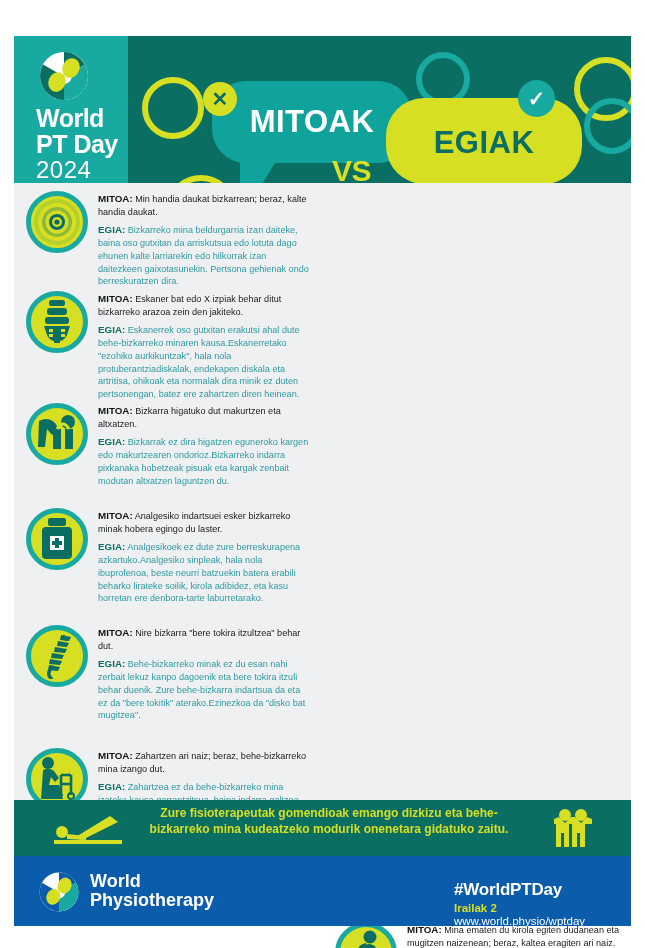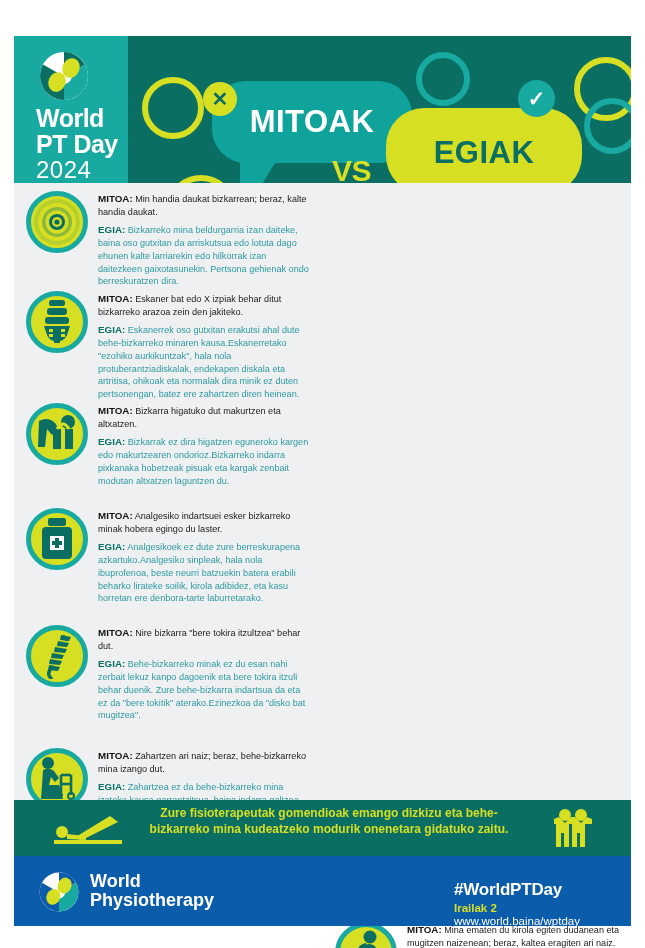--- a/index.html
+++ b/index.html
@@ -22,21 +22,21 @@
   .r3{left:402px;top:16px;width:42px;height:42px;border-width:6px;border-color:#18a9a0;}
   .r4{left:560px;top:21px;width:52px;height:52px;border-width:6px;border-color:#d7df23;}
   .r5{left:570px;top:62px;width:44px;height:44px;border-width:6px;border-color:#18a9a0;}
 
   
   .bubble-teal{position:absolute;left:198px;top:45px;width:200px;height:82px;background:#10a39b;border-radius:34px;}
   .bubble-teal:after{content:"";position:absolute;left:28px;bottom:-28px;width:0;height:0;
      border-left:18px solid #10a39b;border-right:18px solid transparent;border-top:30px solid #10a39b;}
   .bubble-teal .lbl{position:absolute;left:0;top:0;width:200px;height:82px;display:flex;align-items:center;justify-content:center;
      color:#ffffff;font-size:31px;font-weight:bold;letter-spacing:0.5px;}
-  .bubble-lime{position:absolute;left:372px;top:72px;width:196px;height:86px;background:#d7df23;border-radius:38px;}
+  .bubble-lime{position:absolute;left:372px;top:62px;width:196px;height:86px;background:#d7df23;border-radius:38px;}
   .bubble-lime:after{content:"";position:absolute;right:42px;bottom:-26px;width:0;height:0;
      border-right:18px solid #d7df23;border-left:18px solid transparent;border-top:28px solid #d7df23;}
   .bubble-lime .lbl{position:absolute;left:0;top:0;width:196px;height:90px;display:flex;align-items:center;justify-content:center;
      color:#0a6e63;font-size:31px;font-weight:bold;letter-spacing:0.5px;}
   .badge-x{position:absolute;left:189px;top:46px;width:34px;height:34px;border-radius:50%;background:#d7df23;z-index:6;
      display:flex;align-items:center;justify-content:center;color:#0a6e63;font-size:20px;font-weight:bold;}
   .badge-check{position:absolute;left:504px;top:44px;width:37px;height:37px;border-radius:50%;background:#18a9a0;z-index:6;
      display:flex;align-items:center;justify-content:center;color:#ffffff;font-size:21px;font-weight:bold;}
   .vs{position:absolute;left:318px;top:118px;color:#d7df23;font-size:30px;font-weight:bold;z-index:7;letter-spacing:-0.5px;}
 
@@ -297,17 +297,17 @@
       <ellipse cx="33" cy="18" rx="8.5" ry="10" fill="#d7df23" transform="rotate(24 33 18)"></ellipse>
       <ellipse cx="19" cy="32" rx="8.5" ry="10" fill="#d7df23" transform="rotate(24 19 32)"></ellipse>
     </svg>
     <div class="foot-name">
       <span class="f1">World</span>
       <span class="f2">Physiotherapy</span>
     </div>
     <div class="foot-right">
       <span class="hash">#WorldPTDay</span>
       <span class="date">Irailak 2</span>
-      <span class="url">www.world.baina/wptday</span>
+      <span class="url">www.world.physio/wptday</span>
     </div>
   </div>
 
 </div>
 
 </body></html>

